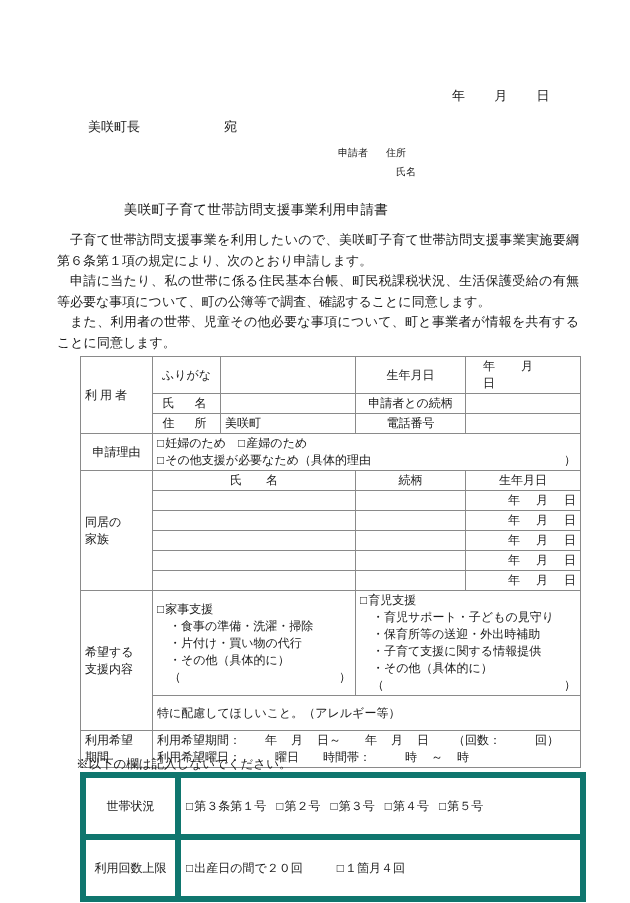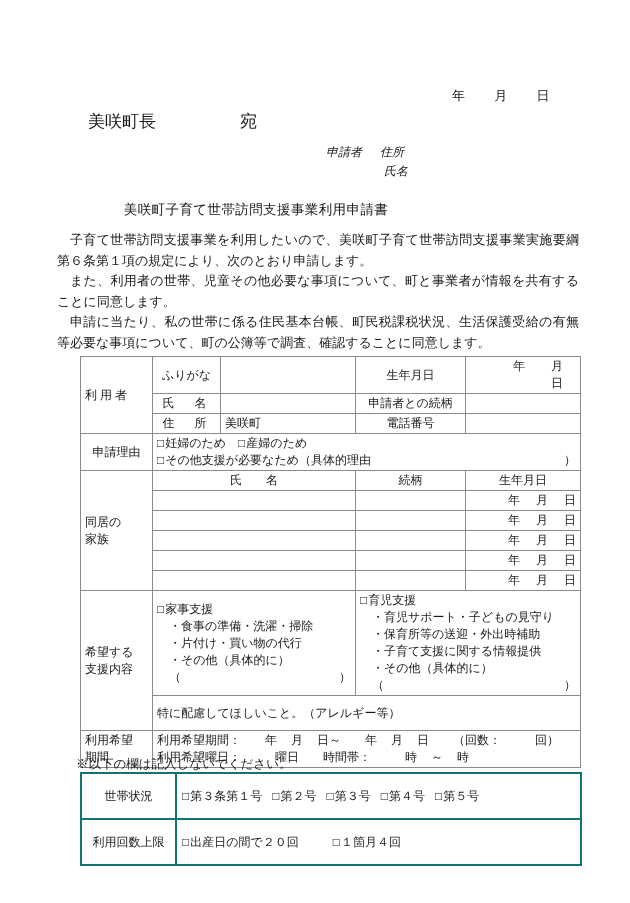--- a/index.html
+++ b/index.html
@@ -40,34 +40,33 @@
     top: 87px;
     font-size: 13px;
     white-space: nowrap;
   }
   .date-line span { margin-right: 26px; }
   .date-line span:last-child { margin-right: 0; }
 
   .addressee {
     position: absolute;
     left: 88px;
-    top: 110px;
-    font-size: 17px;
+    top: 118px;
+    font-size: 13px;
     white-space: nowrap;
   }
   .addressee .to-mark { margin-left: 84px; }
 
   .applicant {
     position: absolute;
-    left: 326px;
+    left: 338px;
     top: 143px;
-    font-size: 12px;
+    font-size: 10px;
     line-height: 19px;
     white-space: nowrap;
-    font-style: italic;
   }
   .applicant .ap-label { margin-right: 18px; }
   .applicant .ap-row2 { padding-left: 58px; }
 
   .doc-title {
     position: absolute;
     left: 0;
     top: 201px;
     width: 512px;
     text-align: center;
@@ -107,21 +106,21 @@
   }
   .c-center { text-align: center; }
   .sp-name-2 { letter-spacing: 4px; }
 
   .ymd {
     text-align: right;
     white-space: nowrap;
   }
   .ymd span { margin-left: 16px; }
 
-  .ymd-head { text-align: right; }
+  .ymd-head { text-align: left; }
   .ymd-head span { margin: 0 13px; }
 
   .reason-cell { line-height: 18px; padding: 2px 5px; }
   .reason-cell .r1 { display: block; }
   .reason-cell .r2 { display: block; position: relative; }
   .reason-cell .paren-close { float: right; }
   .chk { margin-right: 1px; }
   .gap { display: inline-block; width: 12px; }
 
   .vert-label {
@@ -173,22 +172,22 @@
     position: absolute;
     left: 80px;
     top: 772px;
     width: 500px;
     border-collapse: collapse;
     border: 2.5px solid #000000;
     font-size: 12px;
     table-layout: fixed;
   }
   table.office-table td {
-    border: 2px solid #0f766e;
-    padding: 13px 5px;
+    border: 6px solid #0f766e;
+    padding: 19px 5px;
     line-height: 18px;
     vertical-align: middle;
   }
   table.office-table td.ot-label {
     text-align: center;
   }
   .sp-kubun { letter-spacing: 8px; padding-left: 8px; }
   .opt { margin-right: 10px; white-space: nowrap; }
   .opt:last-child { margin-right: 0; }
 </style>
@@ -214,22 +213,22 @@
     </div>
     <div class="ap-row2">
       <span>氏名</span>
     </div>
   </div>
 
   <div class="doc-title">美咲町子育て世帯訪問支援事業利用申請書</div>
 
   <div class="body-text">
     <p>子育て世帯訪問支援事業を利用したいので、美咲町子育て世帯訪問支援事業実施要綱第６条第１項の規定により、次のとおり申請します。</p>
+    <p>申請に当たり、私の世帯に係る住民基本台帳、町民税課税状況、生活保護受給の有無等必要な事項について、町の公簿等で調査、確認することに同意します。</p>
     <p>また、利用者の世帯、児童その他必要な事項について、町と事業者が情報を共有することに同意します。</p>
-    <p>申請に当たり、私の世帯に係る住民基本台帳、町民税課税状況、生活保護受給の有無等必要な事項について、町の公簿等で調査、確認することに同意します。</p>
   </div>
 
   <table class="main-table">
     <colgroup>
       <col style="width:72px">
       <col style="width:68px">
       <col style="width:135px">
       <col style="width:110px">
       <col style="width:115px">
     </colgroup>

